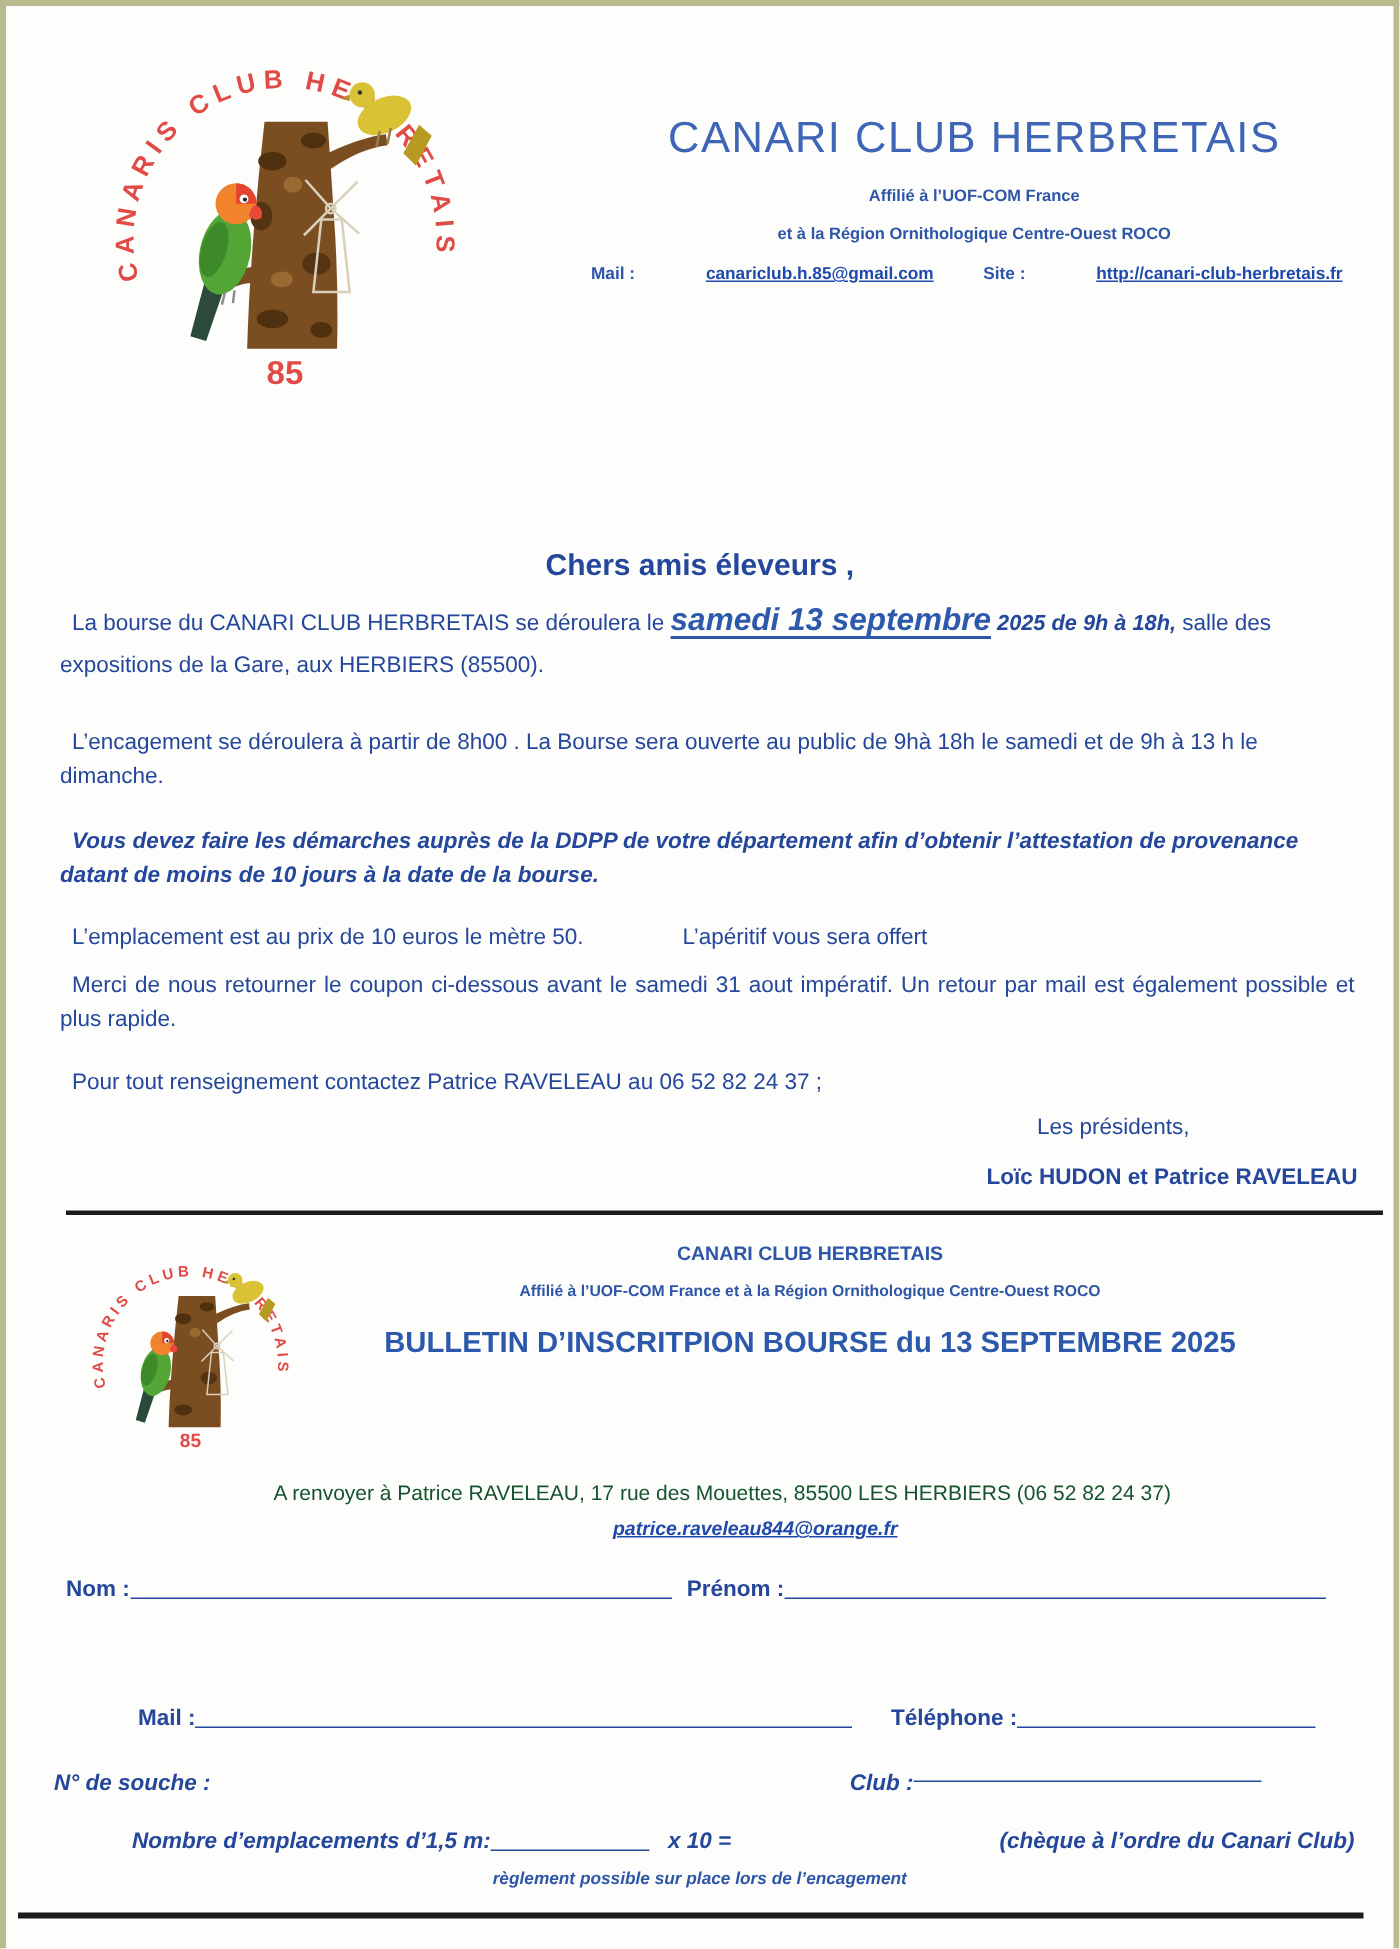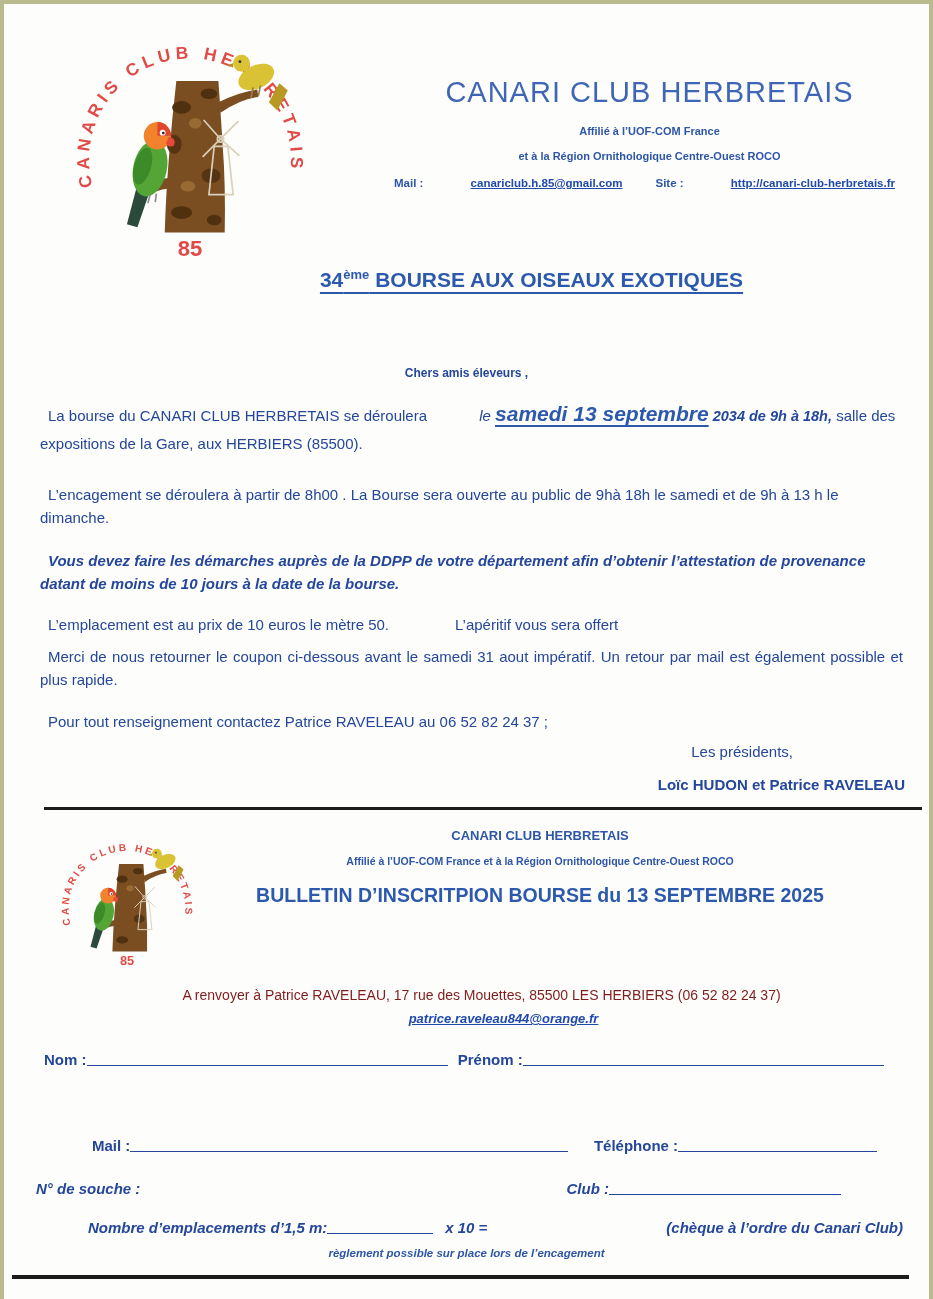--- a/index.html
+++ b/index.html
@@ -26,59 +26,59 @@
   .hr-mailrow{margin-top:15px;display:flex;justify-content:space-between;
     padding:0 14px 0 4px;font-size:11.5px;font-weight:700;color:#2d55a8;}
   .linkish{color:#1f49ad;text-decoration:underline;cursor:pointer;padding-left:44px;}
   
   #event-title{left:130px;right:0;top:263px;text-align:center;
     font-size:21px;font-weight:700;color:#2c59ac;}
   #event-title .und{text-decoration:underline;text-underline-offset:5px;text-decoration-thickness:2px;}
   #event-title sup{font-size:13px;}
   
   .para{left:36px;right:26px;font-size:15px;line-height:23px;text-indent:8px;color:#24479c;}
-  #salutation{left:0;right:0;top:362px;text-align:center;font-size:12px;font-weight:700;}
+  #salutation{left:0;right:0;top:362px;text-align:center;font-size:20px;font-weight:700;}
   #p-bourse{top:396px;line-height:28px;}
-  .seg-it{font-style:italic;margin-left:48px;}
+  .seg-it{}
   .seg-date{font-style:italic;font-weight:700;font-size:21px;color:#2c59ac;
     text-decoration:underline;text-underline-offset:4px;text-decoration-thickness:2px;}
   .seg-bi{font-style:italic;font-weight:700;font-size:14.5px;}
   #p-encagement{top:479px;}
   #p-ddpp{top:545px;font-style:italic;font-weight:700;}
   #p-prix{top:609px;display:flex;}
   #p-prix .gap{margin-left:58px;}
   #p-retour{top:641px;text-align:justify;}
   #p-contact{top:706px;}
   #sig1{right:136px;top:739px;font-size:15px;font-weight:400;}
   #sig2{right:24px;top:772px;font-size:15px;font-weight:700;}
   .hline{background:#1c1c1c;}
   #divider1{top:803px;left:40px;width:878px;height:3px;}
   #divider2{top:1271px;left:8px;width:897px;height:4px;}
   
   #coupon-head{top:824px;left:200px;width:672px;text-align:center;}
   .cp-club{font-size:13px;font-weight:700;color:#2d55a8;}
   .cp-aff{margin-top:12px;font-size:10.5px;font-weight:700;color:#2d55a8;}
   .cp-title{margin-top:17px;font-size:19.5px;font-weight:700;color:#2c59ac;}
-  #send-to{top:983px;left:60px;right:30px;text-align:center;font-size:14px;color:#7f1d1d;}
+  #send-to{top:983px;left:60px;right:30px;text-align:center;font-size:14px;color:#14532d;}
   #email-line{top:1007px;left:60px;right:30px;text-align:center;
     font-size:13px;font-style:italic;font-weight:700;}
   .frow{left:0;right:0;display:flex;align-items:flex-end;font-size:15px;color:#24479c;}
   .frow .lbl{font-weight:700;line-height:18px;white-space:nowrap;}
   .frow .lbl-it{font-style:italic;font-weight:700;line-height:18px;white-space:nowrap;}
   .wline{border-bottom:1.6px solid #24479c;height:0;margin-bottom:3px;}
   .grow{flex:1;}
   #row-nom{top:1047px;padding:0 45px 0 40px;}
   #row-nom .second{margin-left:10px;}
   #row-adresse{top:1090px;padding:0 55px 0 74px;}
   #row-mail{top:1133px;padding:0 52px 0 88px;}
   #row-mail .l1{flex:2.2;}
   #row-mail .l2{flex:1;}
   #row-mail .second{margin-left:26px;}
   #row-souche{top:1176px;padding:0 88px 0 32px;}
-  #row-souche .club-group{margin-left:auto;display:flex;align-items:flex-end;}
+  #row-souche .club-group{margin-left:auto;display:flex;align-items:center;}
   #row-souche .club-line{width:232px;}
   #row-emplacements{top:1215px;padding:0 26px 0 84px;}
   #row-emplacements .short{width:106px;}
   #row-emplacements .x10{margin-left:12px;}
   #row-emplacements .cheque{margin-left:auto;}
   #footnote{top:1243px;left:0;right:0;text-align:center;
     font-size:11.5px;font-style:italic;font-weight:700;color:#2d55a8;}
   .logo-svg{width:100%;height:100%;display:block;}
 </style>
 </head>
@@ -142,28 +142,25 @@
   <div class="abs" id="header-right">
     <div class="hr-title">CANARI CLUB HERBRETAIS</div>
     <div class="hr-aff">Affilié à l’UOF-COM France</div>
     <div class="hr-aff2">et à la Région Ornithologique Centre-Ouest ROCO</div>
     <div class="hr-mailrow">
       <span><span>Mail : </span><span class="linkish">canariclub.h.85@gmail.com</span></span>
       <span><span>Site : </span><span class="linkish">http://canari-club-herbretais.fr</span></span>
     </div>
   </div>
 
-  <div class="abs" id="event-title">
-    <span class="und"><span>34</span><sup>ème</sup><span> BOURSE AUX OISEAUX EXOTIQUES</span></span>
-  </div>
 
   <div class="abs" id="salutation">Chers amis éleveurs ,</div>
 
   <div class="abs para" id="p-bourse">
-    <span>La bourse du  CANARI CLUB HERBRETAIS  se déroulera </span><span class="seg-it">le </span><span class="seg-date">samedi 13 septembre</span><span class="seg-bi"> 2034 de 9h à 18h,</span><span> salle des expositions de la Gare, aux HERBIERS (85500).</span>
+    <span>La bourse du  CANARI CLUB HERBRETAIS  se déroulera </span><span class="seg-it">le </span><span class="seg-date">samedi 13 septembre</span><span class="seg-bi"> 2025 de 9h à 18h,</span><span> salle des expositions de la Gare, aux HERBIERS (85500).</span>
   </div>
 
   <div class="abs para" id="p-encagement">L’encagement se déroulera à partir de 8h00 . La Bourse sera ouverte au public de 9hà 18h le samedi et de 9h à 13 h le dimanche.</div>
 
   <div class="abs para" id="p-ddpp">Vous devez faire les démarches auprès de la DDPP de votre département afin d’obtenir l’attestation de provenance datant de moins de 10 jours à la date de la bourse.</div>
 
   <div class="abs para" id="p-prix">
     <span>L’emplacement est au prix de 10 euros le mètre 50.</span>
     <span class="gap">L’apéritif vous sera offert</span>
   </div>

